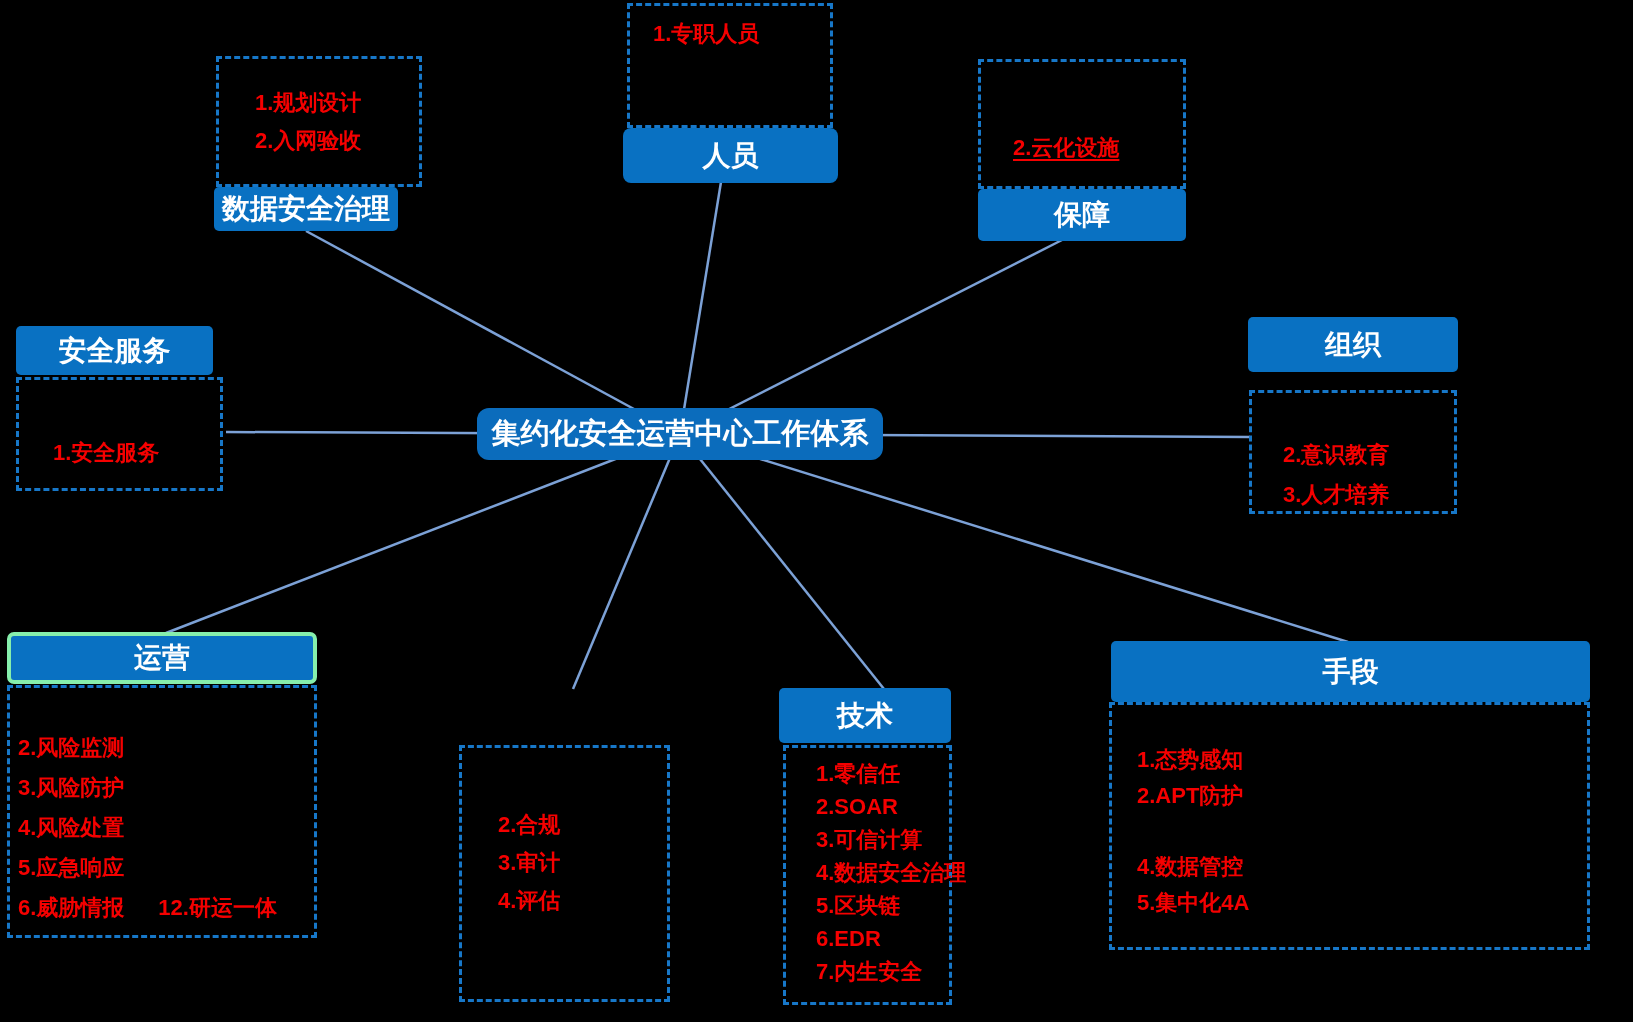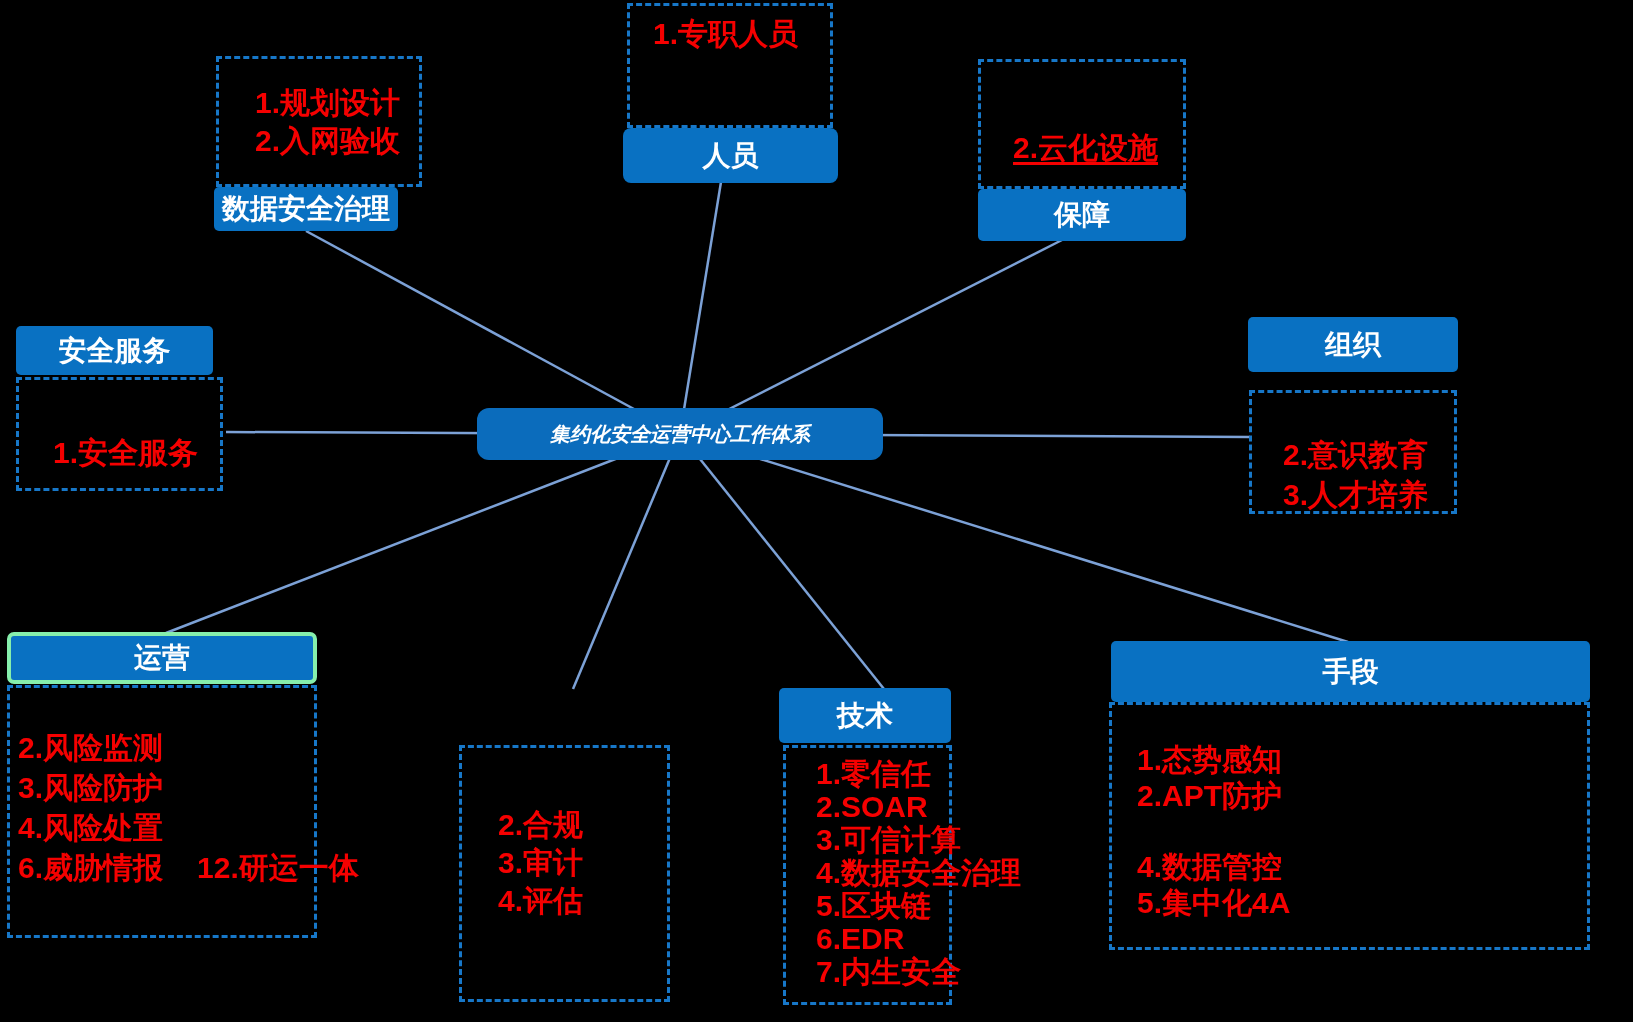--- a/index.html
+++ b/index.html
@@ -9,29 +9,29 @@
   }
   #wires{position:absolute;left:0;top:0;width:1633px;height:1022px;z-index:1;}
   .hdr{
     position:absolute;z-index:3;background:#0971C2;color:#fff;font-weight:bold;
     font-size:28px;display:flex;align-items:center;justify-content:center;
     border-radius:5px;white-space:nowrap;
   }
   .hdr-outlined{border:4px solid #86efac;border-radius:7px;}
   .dbox{
     position:absolute;z-index:2;border:3px dashed #1777C8;box-sizing:border-box;
-    color:#F50000;font-weight:bold;font-size:30px;white-space:nowrap;
+    color:#F50000;font-weight:bold;font-size:22px;white-space:nowrap;
   }
   .item{overflow:visible;}
   .u{text-decoration:underline;text-underline-offset:4px;}
   .row2{display:flex;}
   .center-node{
     position:absolute;z-index:4;background:#0B6CBC;color:#fff;font-weight:bold;
-    font-size:20px;display:flex;align-items:center;justify-content:center;
-    border-radius:12px;white-space:nowrap;font-style:italic;
+    font-size:29px;display:flex;align-items:center;justify-content:center;
+    border-radius:12px;white-space:nowrap;
   }
   
   #lifecycle-box{left:216px;top:56px;width:206px;height:131px;padding:25px 0 0 36px;line-height:38px;}
   #lifecycle-hdr{left:214px;top:187px;width:184px;height:44px;}
   #personnel-box{left:627px;top:3px;width:206px;height:125px;padding:9px 0 0 23px;line-height:38px;}
   #personnel-hdr{left:623px;top:128px;width:215px;height:55px;border-radius:8px;}
   #guarantee-box{left:978px;top:59px;width:208px;height:130px;padding:67px 0 0 32px;line-height:38px;}
   #guarantee-hdr{left:978px;top:189px;width:208px;height:52px;}
   #secsvc-hdr{left:16px;top:326px;width:197px;height:49px;}
   #secsvc-box{left:16px;top:377px;width:207px;height:114px;padding:54px 0 0 34px;line-height:38px;}
@@ -93,20 +93,21 @@
   <div id="org-box" class="dbox">
     <div class="item">2.意识教育</div>
     <div class="item">3.人才培养</div>
   </div>
 
   <div id="ops-hdr" class="hdr hdr-outlined">运营</div>
   <div id="ops-box" class="dbox">
     <div class="item">2.风险监测</div>
     <div class="item">3.风险防护</div>
     <div class="item">4.风险处置</div>
+    <div class="item">5.应急响应</div>
     <div class="row2">
       <div class="item">6.威胁情报</div>
       <div class="item">12.研运一体</div>
     </div>
   </div>
 
   <div id="mgmt-box" class="dbox">
     <div class="item">2.合规</div>
     <div class="item">3.审计</div>
     <div class="item">4.评估</div>

